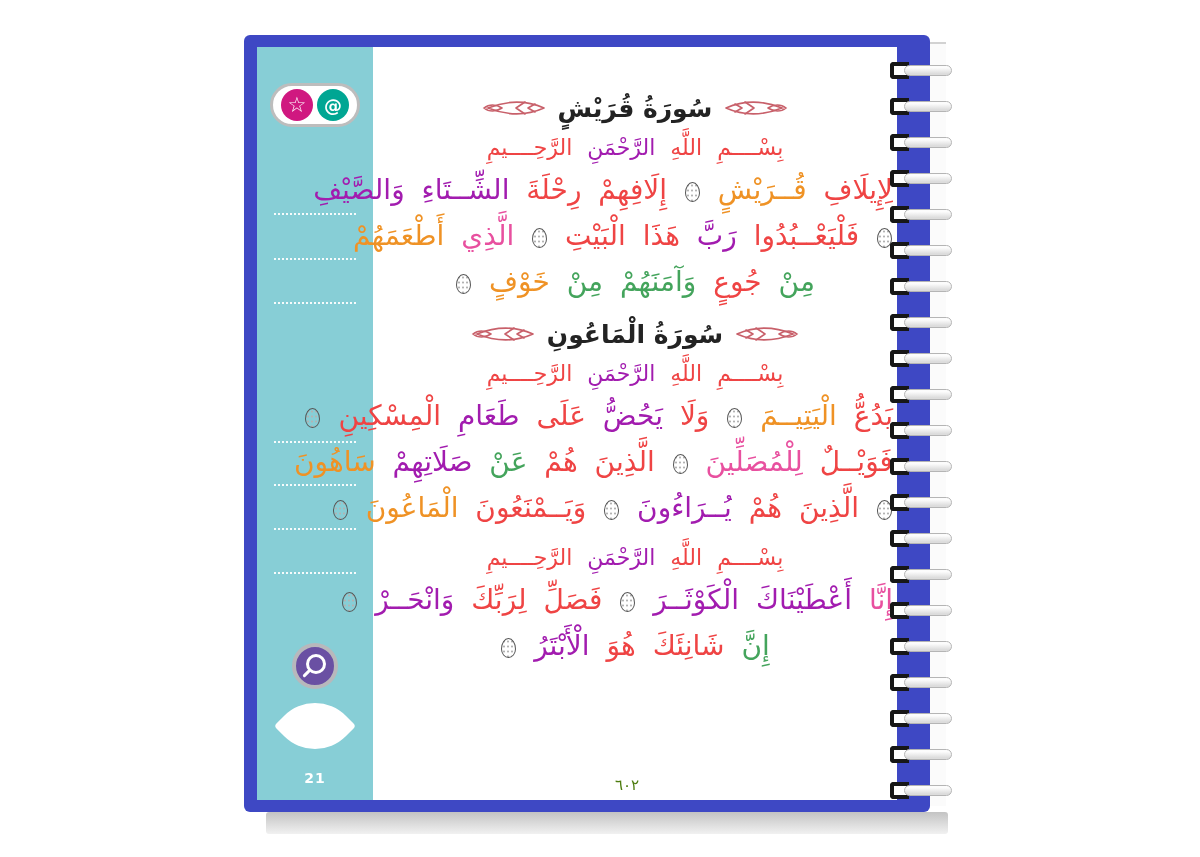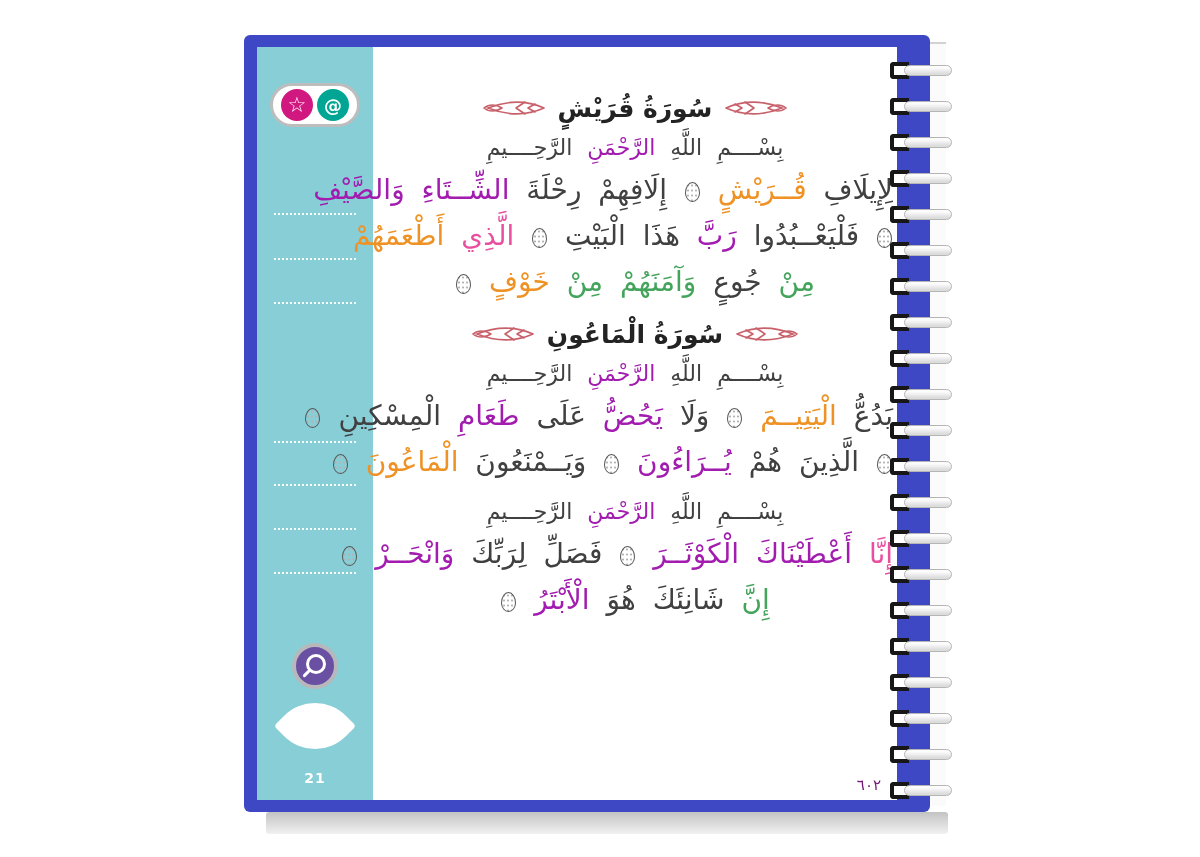--- a/index.html
+++ b/index.html
@@ -34,23 +34,23 @@
   .content{position:absolute;left:116px;top:0;right:0;bottom:0;direction:rtl;}
   .content-inner{padding-top:40px;}
   .section{margin-bottom:8px;}
   .header-row{height:42px;display:flex;align-items:center;justify-content:center;gap:12px;direction:ltr;}
   .surah-title{font-size:25px;font-weight:bold;color:#232323;}
   .fl{display:flex;}
   .fl.right{transform:scaleX(-1);}
   .bism{height:38px;line-height:38px;font-size:22px;color:#1f1f1f;text-align:center;white-space:nowrap;}
   .line{height:46px;line-height:46px;font-size:28px;text-align:center;white-space:nowrap;}
   .word{margin:0 4px;}
-  .c-k{color:#404040;} .c-o{color:#ef9225;} .c-b{color:#a21caf;} .c-g{color:#44a45c;} .c-p{color:#e8509f;}
+  .c-k{color:#ef4444;} .c-o{color:#ef9225;} .c-b{color:#a21caf;} .c-g{color:#44a45c;} .c-p{color:#e8509f;}
   .ayah-marker{display:inline-block;width:13px;height:18px;margin:0 5px;vertical-align:-3px;border:1.4px solid #565656;border-radius:50%/55% 55% 45% 45%;background:radial-gradient(circle,#b3b3b3 0.8px,transparent 1.3px);background-size:4px 5px;}
-  .page-num-ar{position:absolute;bottom:6px;left:0;right:16px;text-align:right;font-size:15px;color:#701a75;direction:rtl;}
+  .page-num-ar{position:absolute;bottom:6px;left:0;right:16px;text-align:center;font-size:15px;color:#4d7c0f;direction:rtl;}
 
   
   #rings{position:absolute;left:0;top:0;}
   .ring{position:absolute;left:890px;width:62px;height:17px;}
   .ring-hook{position:absolute;left:0;top:0;width:15px;height:9px;border:4px solid #171717;border-right:0;border-radius:4px 0 0 4px;background:#fff;}
   .ring-bar{position:absolute;left:14px;top:3px;width:48px;height:11px;background:linear-gradient(180deg,#fcfcfc 20%,#dcdcdc 85%);border:1px solid #b5b5b5;border-radius:6px;box-sizing:border-box;}
 </style>
 </head>
 <body>
 
@@ -131,20 +131,21 @@
                       <path d="M62 11 C44 3 26 3 6 11 C26 19 44 19 62 11"></path>
                       <path d="M20 11 C14 7 7 7 2 11 C7 15 14 15 20 11"></path>
                       <path d="M34 11 l9 -6 M34 11 l9 6"></path>
                       <path d="M46 11 l7 -4 M46 11 l7 4"></path>
                     </g>
                   </svg>
                 </span>
               </div>
               <div class="bism"><span class="word c-k">بِسْــــمِ</span> <span class="word c-k">اللَّهِ</span> <span class="word c-b">الرَّحْمَنِ</span> <span class="word c-k">الرَّحِــــيمِ</span> </div>
               <div class="line"><span class="word c-k">يَدُعُّ</span> <span class="word c-o">الْيَتِيــمَ</span> <span class="ayah-marker"></span> <span class="word c-k">وَلَا</span> <span class="word c-b">يَحُضُّ</span> <span class="word c-k">عَلَى</span> <span class="word c-b">طَعَامِ</span> <span class="word c-k">الْمِسْكِينِ</span> <span class="ayah-marker"></span> </div>
+              <div class="line"><span class="word c-k">فَوَيْــلٌ</span> <span class="word c-p">لِلْمُصَلِّينَ</span> <span class="ayah-marker"></span> <span class="word c-k">الَّذِينَ</span> <span class="word c-k">هُمْ</span> <span class="word c-g">عَنْ</span> <span class="word c-b">صَلَاتِهِمْ</span> <span class="word c-o">سَاهُونَ</span> </div>
               <div class="line"><span class="ayah-marker"></span> <span class="word c-k">الَّذِينَ</span> <span class="word c-k">هُمْ</span> <span class="word c-b">يُــرَاءُونَ</span> <span class="ayah-marker"></span> <span class="word c-k">وَيَــمْنَعُونَ</span> <span class="word c-o">الْمَاعُونَ</span> <span class="ayah-marker"></span> </div>
             </div>
             <div class="section">
               <div class="bism"><span class="word c-k">بِسْــــمِ</span> <span class="word c-k">اللَّهِ</span> <span class="word c-b">الرَّحْمَنِ</span> <span class="word c-k">الرَّحِــــيمِ</span> </div>
               <div class="line"><span class="word c-p">إِنَّا</span> <span class="word c-b">أَعْطَيْنَاكَ</span> <span class="word c-b">الْكَوْثَــرَ</span> <span class="ayah-marker"></span> <span class="word c-k">فَصَلِّ</span> <span class="word c-k">لِرَبِّكَ</span> <span class="word c-b">وَانْحَــرْ</span> <span class="ayah-marker"></span> </div>
               <div class="line"><span class="word c-g">إِنَّ</span> <span class="word c-k">شَانِئَكَ</span> <span class="word c-k">هُوَ</span> <span class="word c-b">الْأَبْتَرُ</span> <span class="ayah-marker"></span> </div>
             </div>
           </div>
         <div class="page-num-ar">٦٠٢</div>
       </div>

